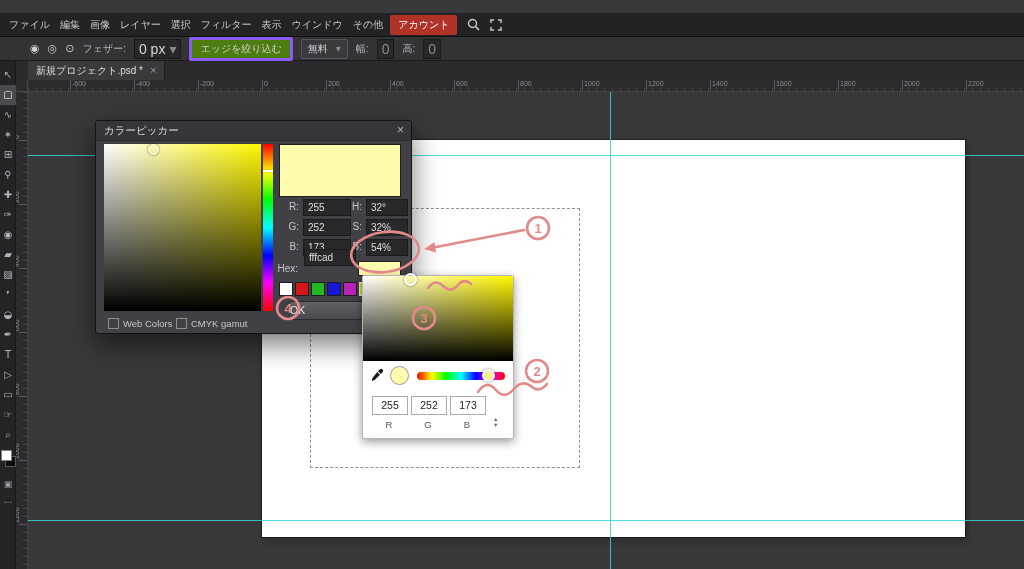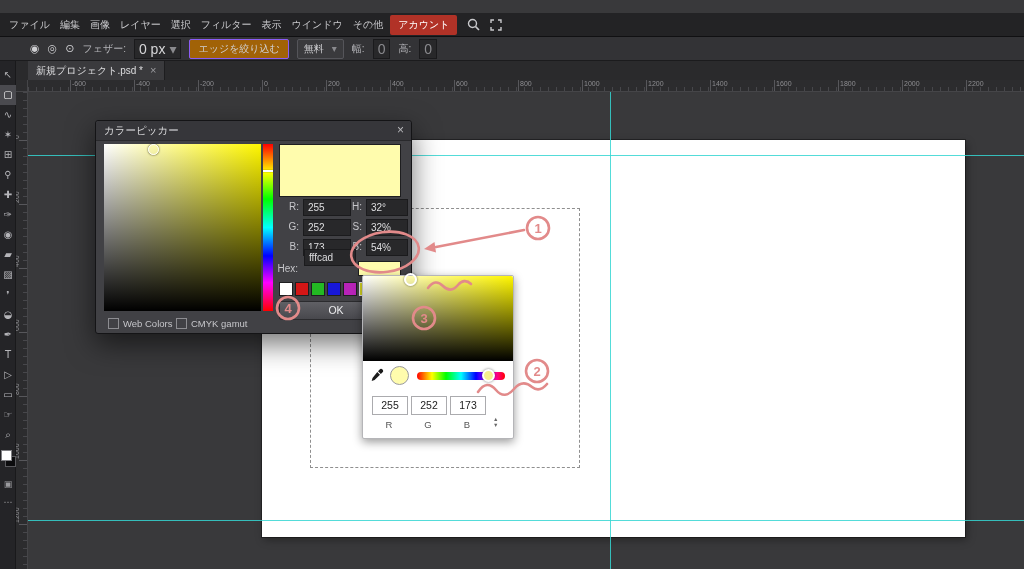--- a/index.html
+++ b/index.html
@@ -14,21 +14,21 @@
   .account-btn{background:#b13227;color:#fff;font-size:10px;padding:3px 8px;border-radius:2px;margin-left:2px;}
   .mb-icon{margin-left:10px;display:inline-flex;}
   
   .optionsbar{position:absolute;left:0;top:37px;width:1024px;height:24px;background:#333336;
               border-bottom:1px solid #1b1b1d;display:flex;align-items:center;gap:8px;
               padding-left:30px;box-sizing:border-box;}
   .opt-icon{color:#cfcfd2;font-size:11px;}
   .opt-label{color:#b4b4b8;font-size:10px;}
   .opt-box{background:#28282a;border:1px solid #1a1a1c;color:#d6d6d8;font-size:14px;
            padding:1px 4px;display:inline-flex;align-items:center;gap:4px;}
-  .opt-btn{background:#a16207;border:1px solid #8b5cf6;border-radius:2px;color:#d0d0d3;
+  .opt-btn{background:#4d7c0f;border:3px solid #8b5cf6;border-radius:2px;color:#d0d0d3;
            font-size:10px;padding:2px 8px;}
   .opt-select{background:#3a3a3d;border:1px solid #55555a;border-radius:2px;color:#d0d0d3;
               font-size:10px;padding:2px 6px;display:inline-flex;gap:8px;align-items:center;}
   .dim{color:#8a8a8e;}
   
   .tabbar{position:absolute;left:16px;top:61px;width:1008px;height:19px;background:#2a2a2c;
           border-bottom:1px solid #a3a3a3;}
   .tab{position:absolute;left:12px;top:0;height:19px;background:#3a3a3d;border-right:1px solid #1d1d1f;
        color:#dedee0;font-size:10px;line-height:19px;padding:0 8px;display:inline-flex;gap:7px;align-items:center;}
   .tab-close{color:#9a9a9e;font-size:11px;}
@@ -81,21 +81,21 @@
              background:linear-gradient(to bottom,#f00 0%,#ff0 17%,#0f0 33%,#0ff 50%,#00f 67%,#f0f 83%,#f00 100%);}
   .hue-marker{position:absolute;left:167px;top:49px;width:10px;height:2px;background:#fff;
               box-shadow:0 0 1px #000;}
   .preview{position:absolute;left:183px;top:23px;width:122px;height:53px;border:1px solid #1e1e20;box-sizing:border-box;}
   .fld-label{position:absolute;width:20px;text-align:right;font-size:10px;color:#c6c6ca;}
   .fld-input{position:absolute;width:42px;height:15px;background:#28282a;border:1px solid #1b1b1d;
              color:#dedee0;font-size:10px;line-height:15px;padding-left:4px;box-sizing:content-box;}
   .hex-swatch{position:absolute;left:262px;top:140px;width:43px;height:15px;border:1px solid #1e1e20;box-sizing:border-box;}
   .swatch-row{position:absolute;left:183px;top:161px;display:flex;gap:2px;}
   .swatch{width:14px;height:14px;border:1px solid #1e1e20;box-sizing:border-box;}
-  .ok-btn{position:absolute;left:183px;top:180px;width:112px;height:17px;text-align:center;
+  .ok-btn{position:absolute;left:193px;top:180px;width:112px;height:17px;text-align:left;
           background:linear-gradient(#606065,#48484d);border:1px solid #2b2b2e;border-radius:2px;
           color:#ececee;font-size:10.5px;line-height:17px;}
   .cb{position:absolute;display:flex;align-items:center;gap:4px;font-size:9.5px;color:#c6c6ca;}
   .cb-box{width:9px;height:9px;border:1px solid #8d8d91;background:transparent;}
   
   .native{position:absolute;left:362px;top:275px;width:150px;height:162px;background:#fff;
           border:1px solid #b5b5b8;border-radius:2px;box-shadow:0 3px 10px rgba(0,0,0,.4);z-index:20;}
   .n-sb{position:absolute;left:0;top:0;width:150px;height:85px;
         background:linear-gradient(to bottom,rgba(0,0,0,0),#000),
                    linear-gradient(to right,#fff,hsl(58,100%,50%));border-radius:2px 2px 0 0;}

